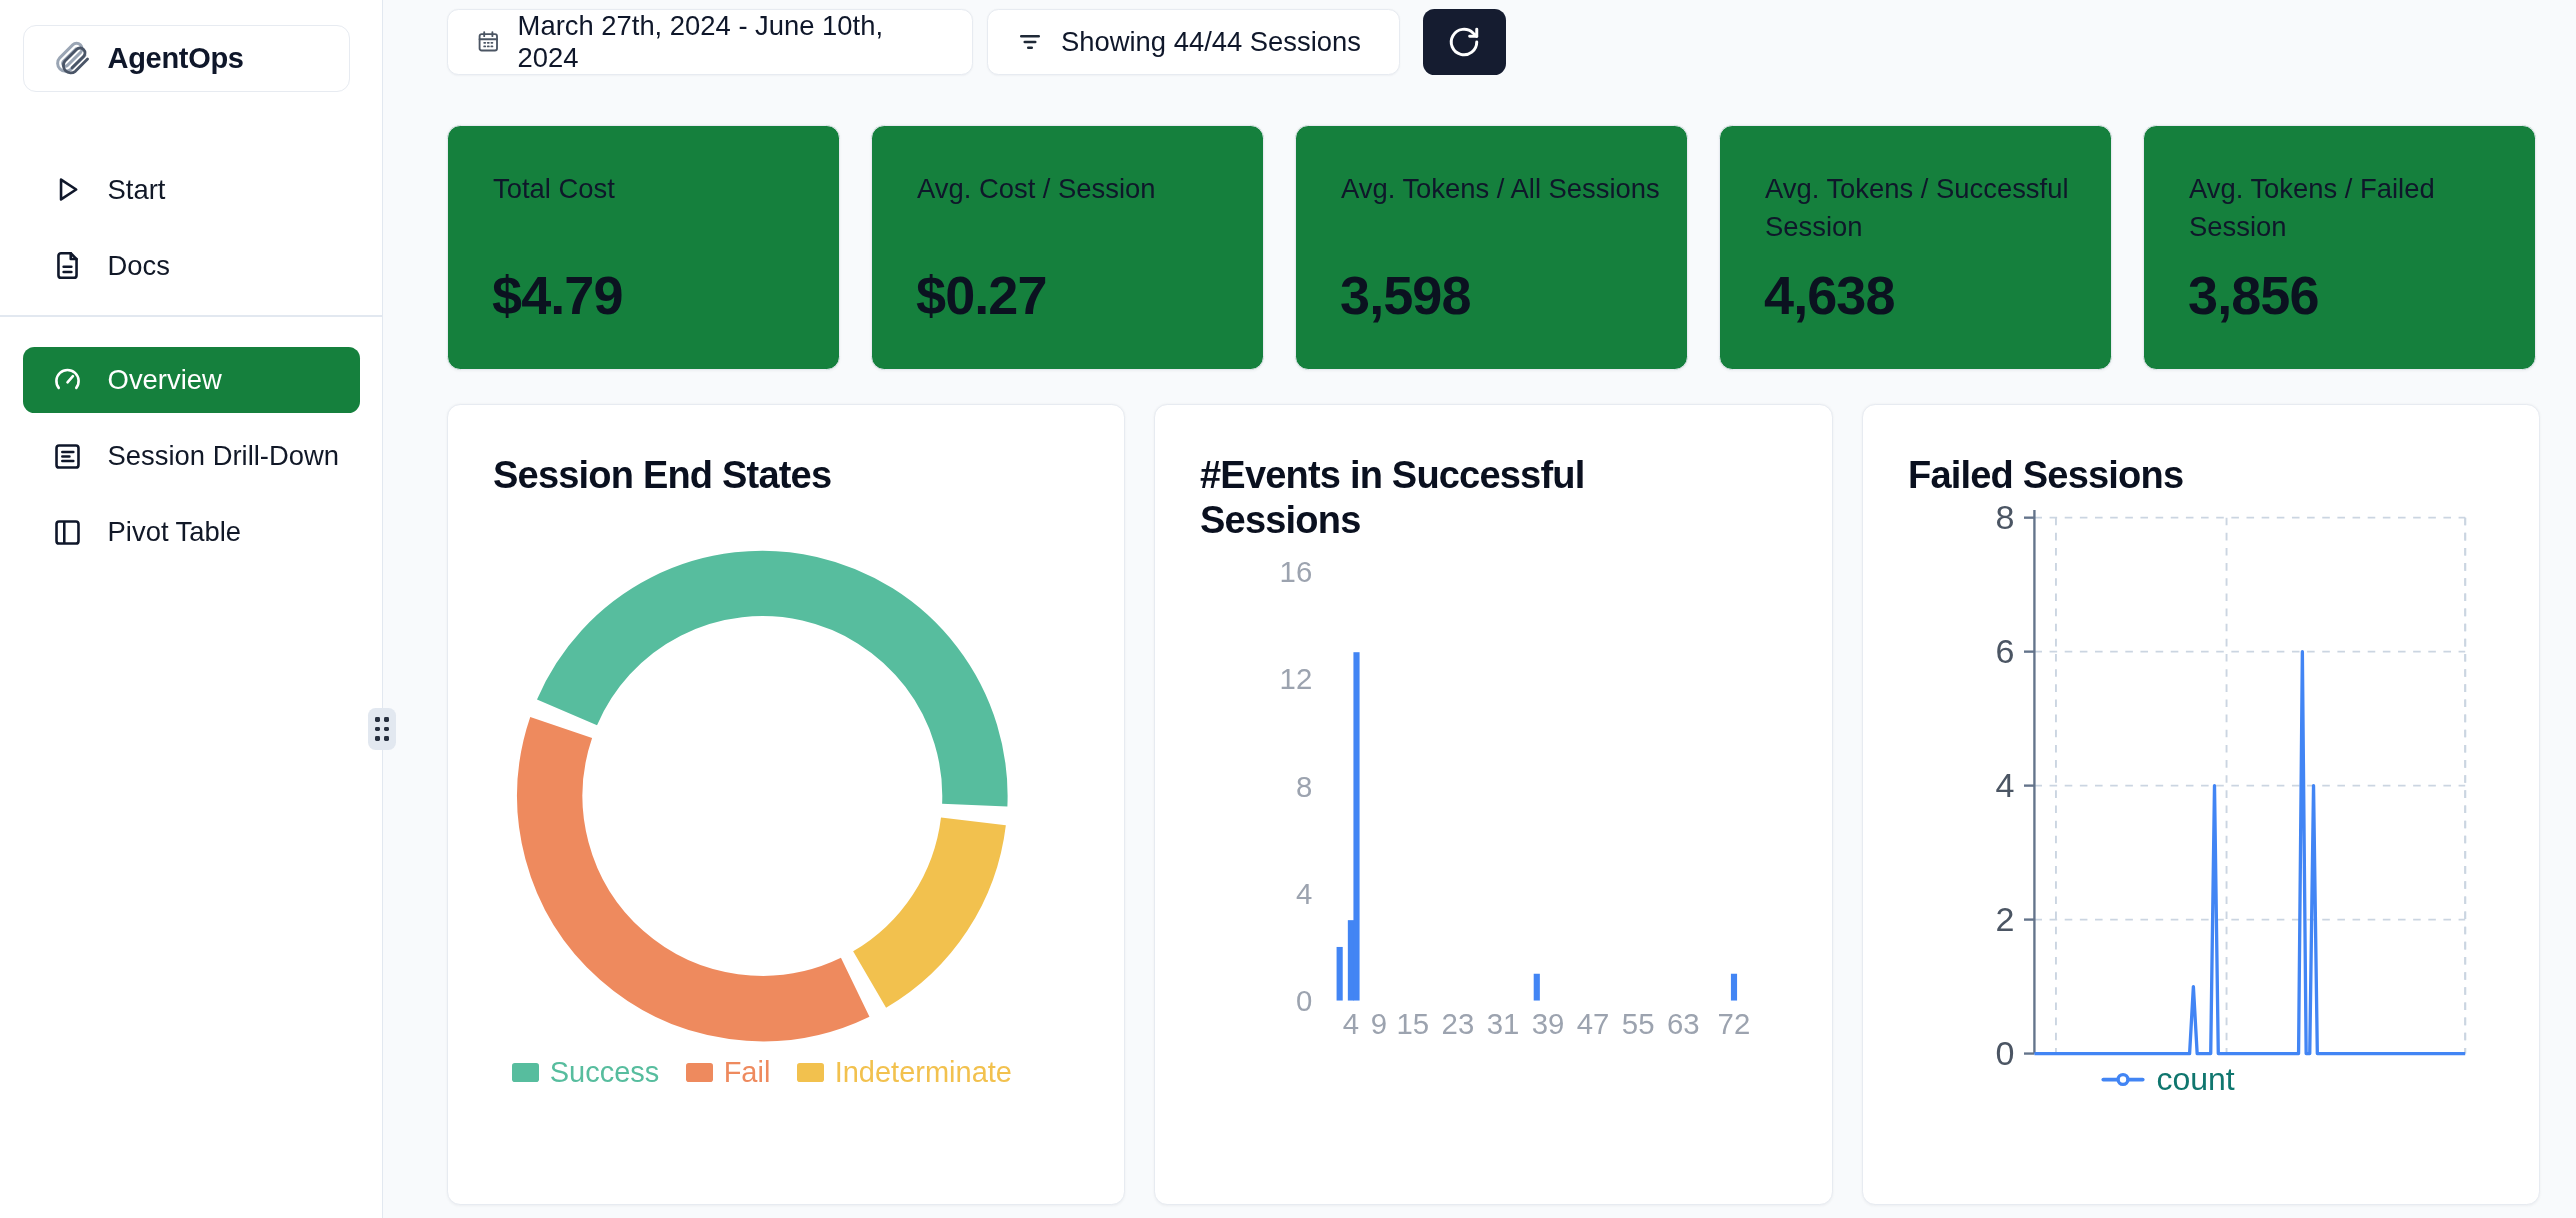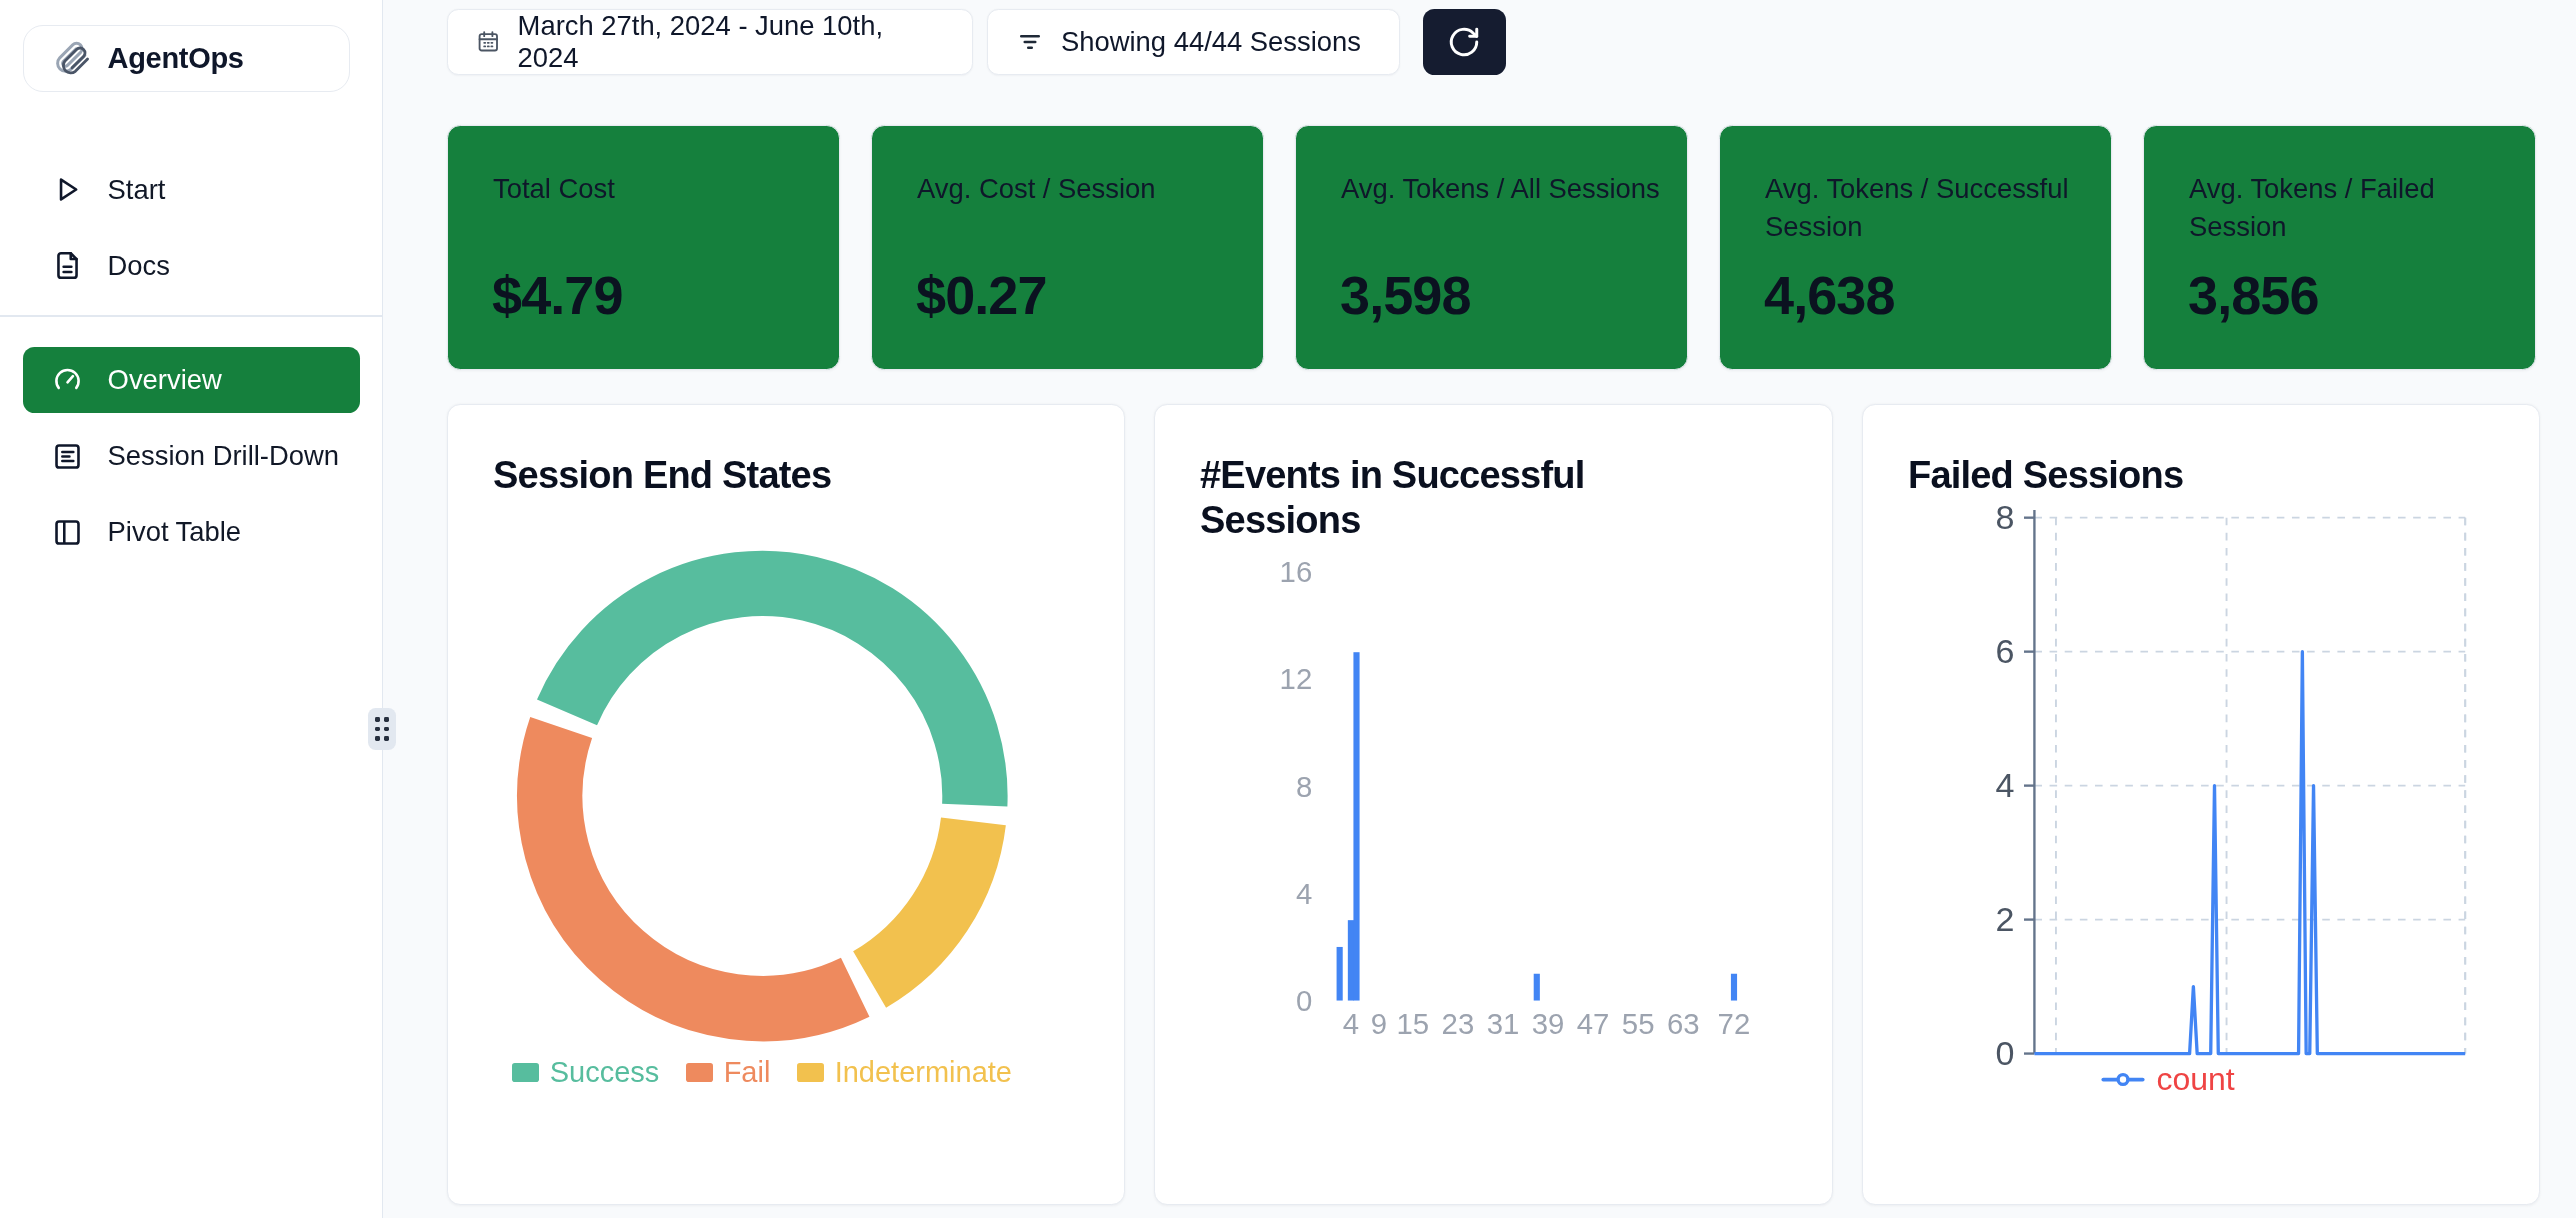--- a/index.html
+++ b/index.html
@@ -3,21 +3,21 @@
 <meta charset="utf-8">
 <style>
   * { margin:0; padding:0; box-sizing:border-box; }
   html,body { background:#F8FAFC; font-family:"Liberation Sans", sans-serif; }
   #stage { position:relative; width:2576px; height:1219px; background:#F8FAFC; overflow:hidden; }
 
   
   .sidebar { position:absolute; left:0; top:0; width:383px; height:1219px;
              background:#FFFFFF; border-right:1.9px solid #E2E8F0; }
   .logo-box { position:absolute; left:23px; top:24.6px; width:327px; height:67px;
-              border:1.9px solid #E7EBF1; border-radius:20px; display:flex;
+              border:1.9px solid #E7EBF1; border-radius:13px; display:flex;
               align-items:center; gap:15px; padding-left:26.5px; background:#fff; }
   .logo-text { font-size:29px; font-weight:700; color:#0F172A; letter-spacing:-0.3px; }
   .nav { position:absolute; left:0; top:163px; width:383px; }
   .nav-item { display:flex; align-items:center; gap:24.6px; height:53px;
               margin:0 23px 23px 23px; padding-left:29px; border-radius:11.4px;
               font-size:27.4px; color:#111827; font-weight:400; cursor:pointer; }
   .nav-item svg { flex:0 0 auto; }
   .nav-divider { height:1.9px; background:#E2E8F0; margin:15px 0 30px 0; border:none; }
   .nav-item.active { background:#15803d; color:#FFFFFF; height:66px; margin-bottom:17px; }
 
@@ -59,21 +59,21 @@
                  font-weight:700; color:#0A101F; letter-spacing:-0.8px; }
   .chart-card.mid .chart-title { width:511px; }
   .chart-svg { position:absolute; left:0; top:0; }
 
   .donut-legend { position:absolute; left:0; top:651px; width:628px; display:flex;
                   justify-content:center; align-items:center; gap:26.5px; }
   .legend-item { display:flex; align-items:center; gap:10.4px; font-size:29px; font-weight:500; }
   .legend-swatch { width:27.4px; height:19px; border-radius:2.8px; }
 
   .line-legend { position:absolute; left:238px; top:656px; display:flex;
-                 align-items:center; gap:11.4px; font-size:32px; color:#ef4444; cursor:pointer; }
+                 align-items:center; gap:11.4px; font-size:32px; color:#0f766e; cursor:pointer; }
 </style>
 </head>
 <body>
 
 <div id="stage">
 
   <div class="sidebar">
     <div class="logo-box">
       <span style="display:flex">
         <svg width="42" height="42" viewBox="0 0 24 24" fill="none">

